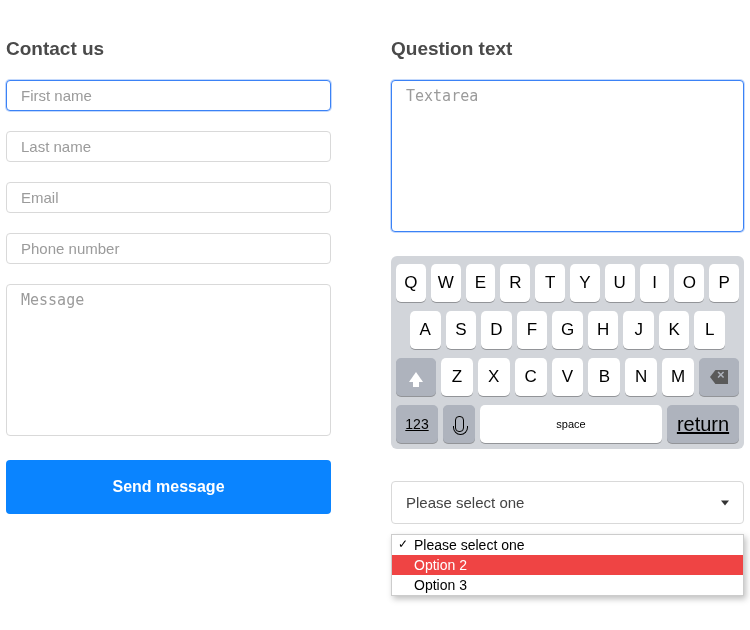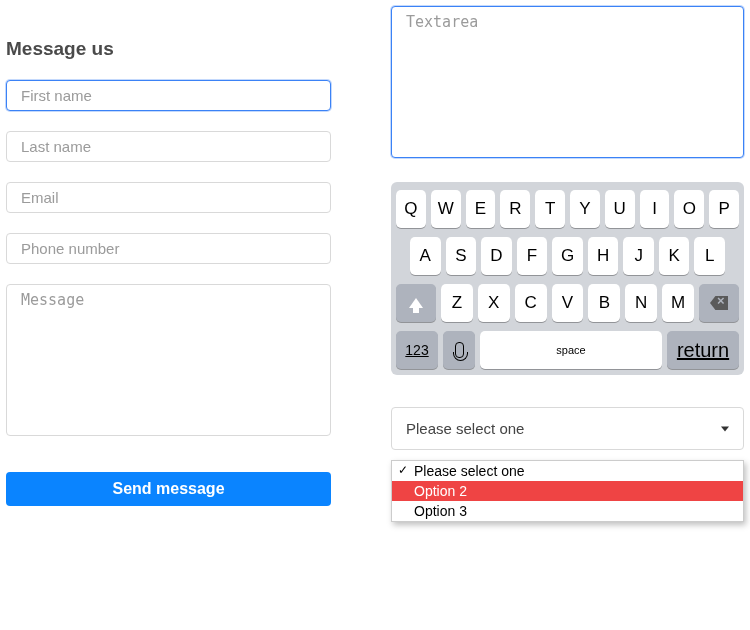--- a/index.html
+++ b/index.html
@@ -37,25 +37,24 @@
     box-shadow: 0 0 0 1px rgba(59,130,246,0.3);
   }
   textarea.field { height: 152px; resize: none; }
   .textarea-right { height: 120px; resize: none; }
   .btn-primary {
     width: 100%;
     background: #0a84ff;
     color: #fff;
     border: none;
     border-radius: 4px;
-    padding: 8px;
+    padding: 18px;
     font-size: 16px;
     font-weight: 600;
     cursor: pointer;
-    margin-top: 12px;
   }
 
   
   .keyboard {
     background: #d2d5da;
     border-radius: 6px;
     padding: 8px 5px 6px;
     margin-bottom: 32px;
   }
   .krow { display: flex; gap: 5px; margin-bottom: 9px; justify-content: center; }
@@ -169,30 +168,31 @@
   .dropdown .opt.highlight {
     background: #ef4444;
     color: #fff;
   }
 </style>
 </head>
 <body>
 
 <div class="container">
   <div class="col-left">
-    <h2>Message us</h2>
+    <h2>Contact us</h2>
     <input class="field focused" placeholder="First name" style="">
     <input class="field" placeholder="Last name" style="">
     <input class="field" placeholder="Email" style="">
     <input class="field" placeholder="Phone number" style="">
     <textarea class="field" placeholder="Message" style=""></textarea>
     <button class="btn-primary">Send message</button>
   </div>
 
   <div class="col-right">
+    <h2>Question text</h2>
     <textarea class="field focused textarea-right" placeholder="Textarea" style=""></textarea>
 
     <div class="keyboard">
       <div class="krow" id="krow1">
           <div class="key">Q</div>
           <div class="key">W</div>
           <div class="key">E</div>
           <div class="key">R</div>
           <div class="key">T</div>
           <div class="key">Y</div>

